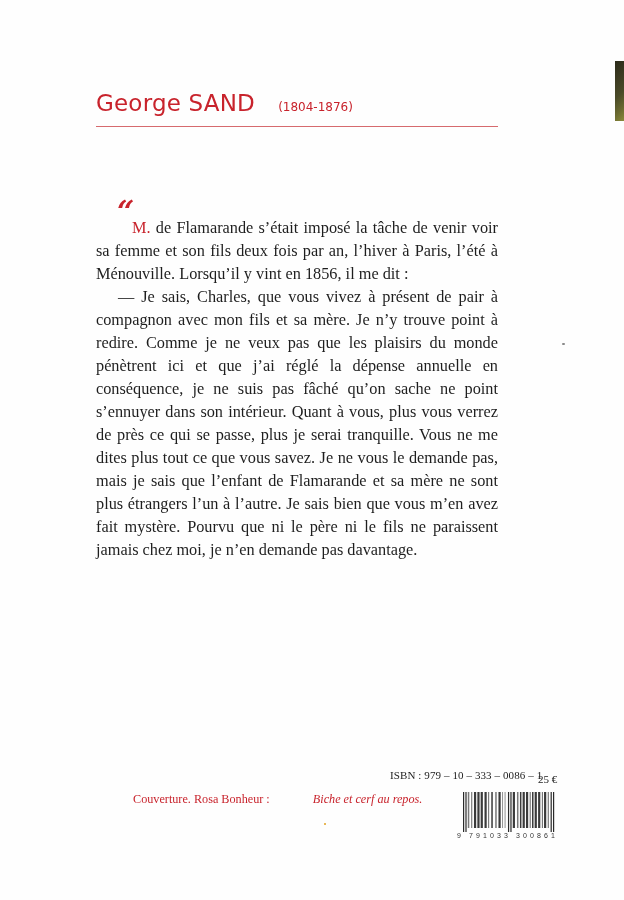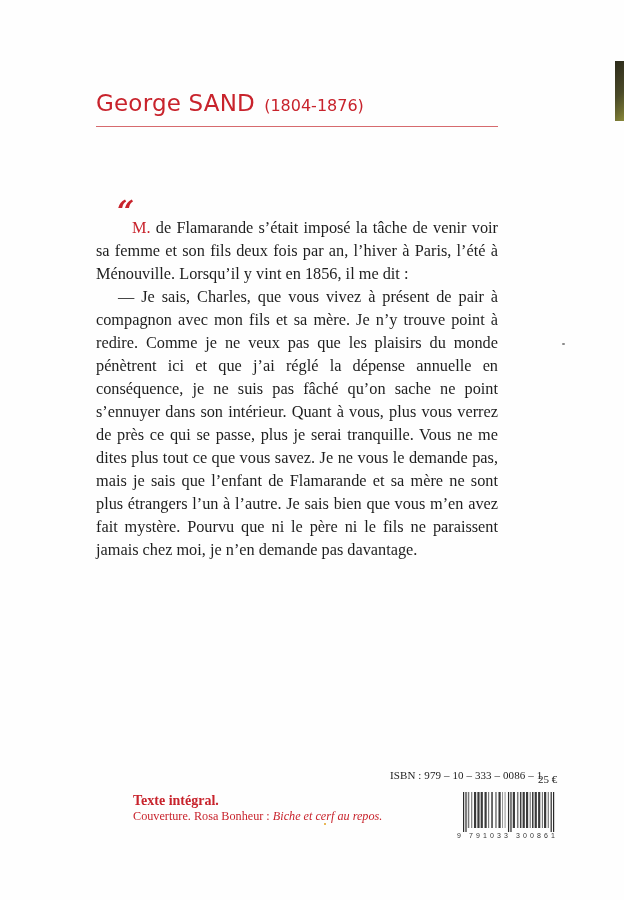--- a/index.html
+++ b/index.html
@@ -31,22 +31,22 @@
     .author-line {
       font-family: "DejaVu Sans", sans-serif;
       color: #c8232c;
       white-space: nowrap;
     }
     .author-name {
       font-size: 23px;
       letter-spacing: 0.2px;
     }
     .author-dates {
-      font-size: 16px;
-      margin-left: 4px;
+      font-size: 12px;
+      margin-left: 18px;
     }
     .book-title {
       font-family: "DejaVu Sans", sans-serif;
       font-style: italic;
       color: #c8232c;
       font-size: 20px;
       margin-top: 14px;
       letter-spacing: 0.2px;
     }
     .title-rule {
@@ -128,20 +128,21 @@
       font-size: 14px;
       line-height: 17px;
     }
     .credits .line {
       font-size: 12.2px;
       line-height: 15px;
       white-space: nowrap;
     }
     .credits .painting {
       font-style: italic;
+      margin-left: 40px;
     }
     .speck {
       position: absolute;
       width: 3px;
       height: 2px;
       border-radius: 1px;
     }
   </style>
 </head>
 <body>
@@ -197,18 +198,17 @@
       <rect x="86.89" y="0" width="0.80" height="36" fill="#3a3a3a"></rect>
       <rect x="89.04" y="0" width="2.20" height="36" fill="#3a3a3a"></rect>
       <rect x="92.81" y="0" width="0.80" height="36" fill="#3a3a3a"></rect>
       <rect x="95.59730391502382" y="0" width="1.2" height="40" fill="#2a2a2a"></rect>
       <rect x="97.99730391502382" y="0" width="1.2" height="40" fill="#2a2a2a"></rect>
       <text x="2" y="46" font-size="7" font-family="Liberation Sans, sans-serif" fill="#333" letter-spacing="3.1">9 791033 300861</text>
     </svg>
 </div>
 
 <div class="credits">
-  <div class="integral">Texte intégral.</div>
   <div class="line"><span>Couverture. Rosa Bonheur : </span><span class="painting">Biche et cerf au repos.</span></div>
 </div>
 
 <div class="speck" style="left:562px; top:343px; background:#8a8a8a;"></div>
 <div class="speck" style="left:324px; top:823px; background:#e0a020; width:2px; height:2px;"></div>
 
 </body></html>

